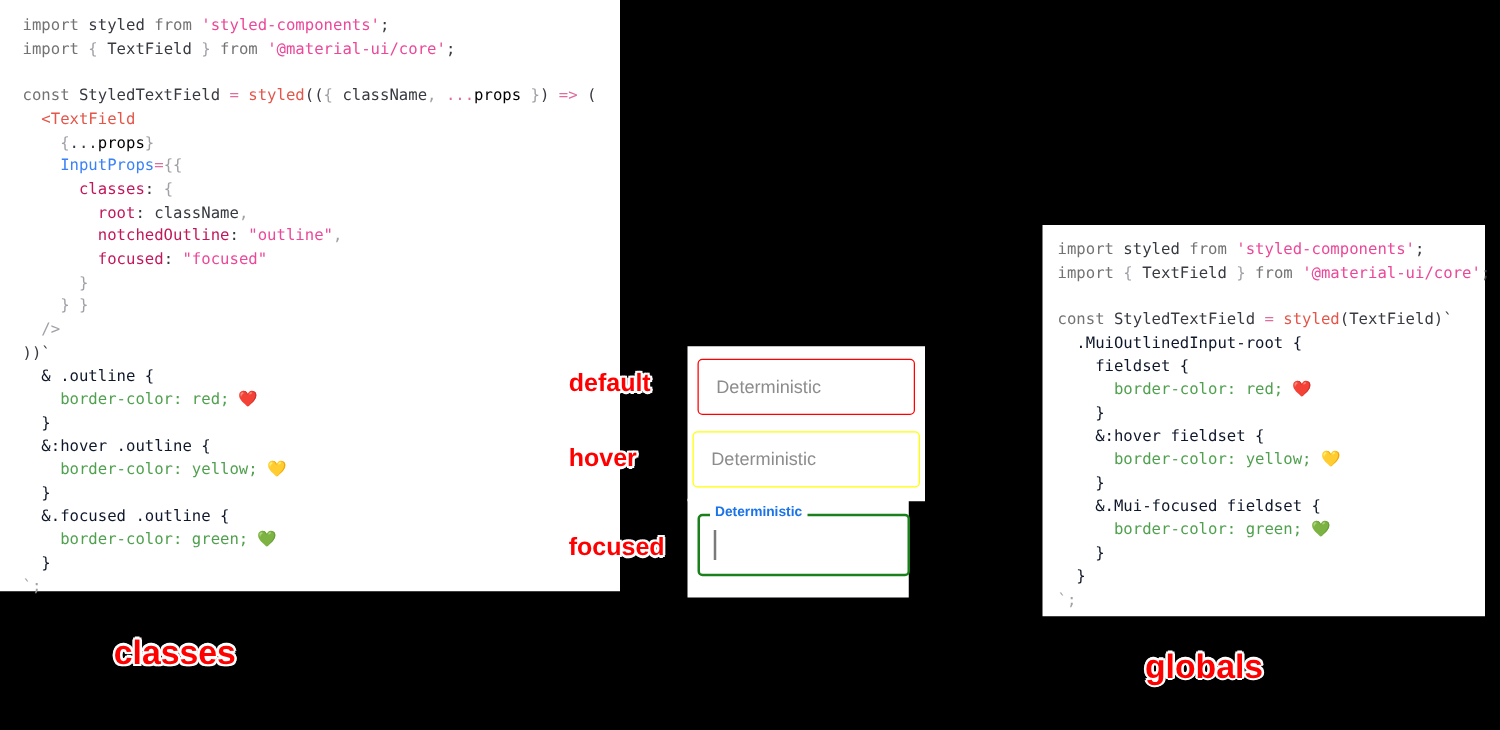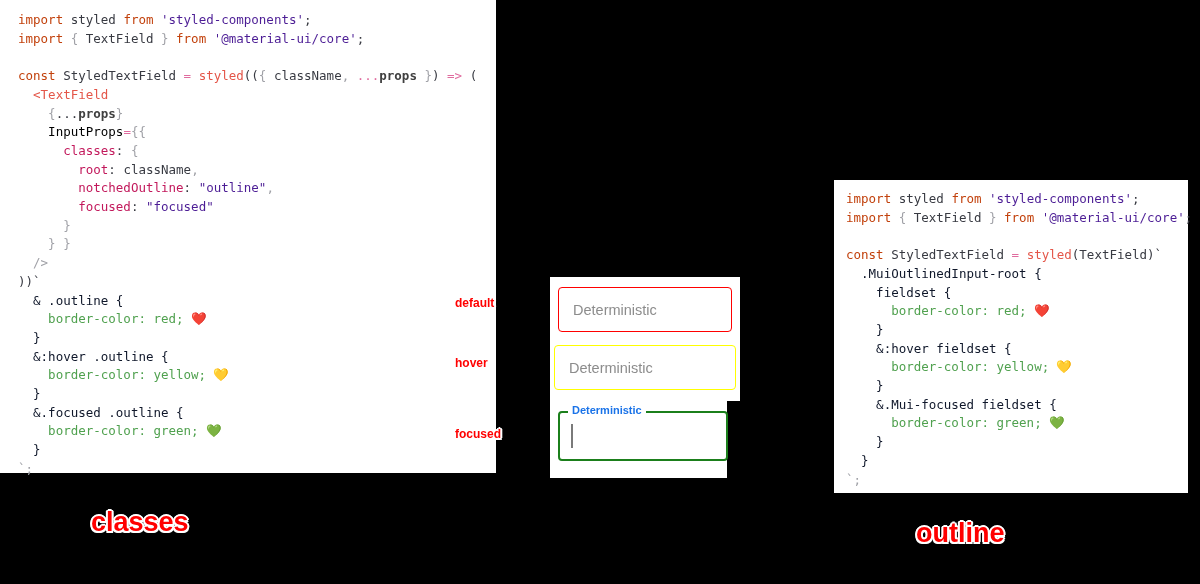--- a/index.html
+++ b/index.html
@@ -24,28 +24,28 @@
 
   
   .code {
     font-family: "DejaVu Sans Mono", monospace;
     white-space: pre;
     color: #383a42;
   }
   .code .ln { display: block; }
 
   
-  .tk-kw   { color: #c2410c; }  
+  .tk-kw   { color: #737373; }  
   .tk-fn   { color: #e45649; }  
   .tk-op   { color: #e06c9f; }  
-  .tk-str  { color: #4c1d95; }  
+  .tk-str  { color: #ec4899; }  
   .tk-prop { color: #c2185b; }  
   .tk-tag  { color: #e45649; }  
-  .tk-attr { color: #000000; }  
-  .tk-spread { color: #404040; font-weight: bold; }
+  .tk-attr { color: #3b82f6; }  
+  .tk-spread { color: #000000; }
   .tk-punct { color: #a0a1a7; } 
   .tk-css-sel { color: #0f172a; }
   .tk-css-prop { color: #50a14f; }
   .tk-plain { color: #383a42; }
 
   
   #panel-left {
     left: 0px; top: 0px;
     width: 496px; height: 473px;
   }
@@ -139,21 +139,21 @@
     position: absolute;
     font-family: "Liberation Sans", sans-serif;
     font-weight: bold;
     color: #ff0000;
     white-space: nowrap;
     text-shadow:
       -1.5px -1.5px 0 #fff,  1.5px -1.5px 0 #fff,
       -1.5px  1.5px 0 #fff,  1.5px  1.5px 0 #fff,
       -2px 0 0 #fff, 2px 0 0 #fff, 0 -2px 0 #fff, 0 2px 0 #fff;
   }
-  .anno-state { font-size: 12px; }
+  .anno-state { font-size: 20px; }
   #anno-default { left: 455px; top: 296px; }
   #anno-hover   { left: 455px; top: 356px; text-align: right; }
   #anno-focused { left: 455px; top: 427px; }
 
   .anno-big { font-size: 27px; }
   #anno-classes { left: 91px; top: 507px; }
   #anno-globals { left: 916px; top: 518px; }
 </style>
 </head>
 <body style="background: rgb(0, 0, 0);">
@@ -179,13 +179,13 @@
 
 <div class="tf" id="tf-focused" style="border-color: rgb(27, 127, 27);"></div>
 <span class="tf-legend" style="color: rgb(26, 115, 232);">Deterministic</span>
 <div id="tf-caret" style="display: block;"></div>
 
 <div class="anno anno-state" id="anno-default">default</div>
 <div class="anno anno-state" id="anno-hover">hover</div>
 <div class="anno anno-state" id="anno-focused">focused</div>
 
 <div class="anno anno-big" id="anno-classes">classes</div>
-<div class="anno anno-big" id="anno-globals">outline</div>
+<div class="anno anno-big" id="anno-globals">globals</div>
 
 </body></html>

